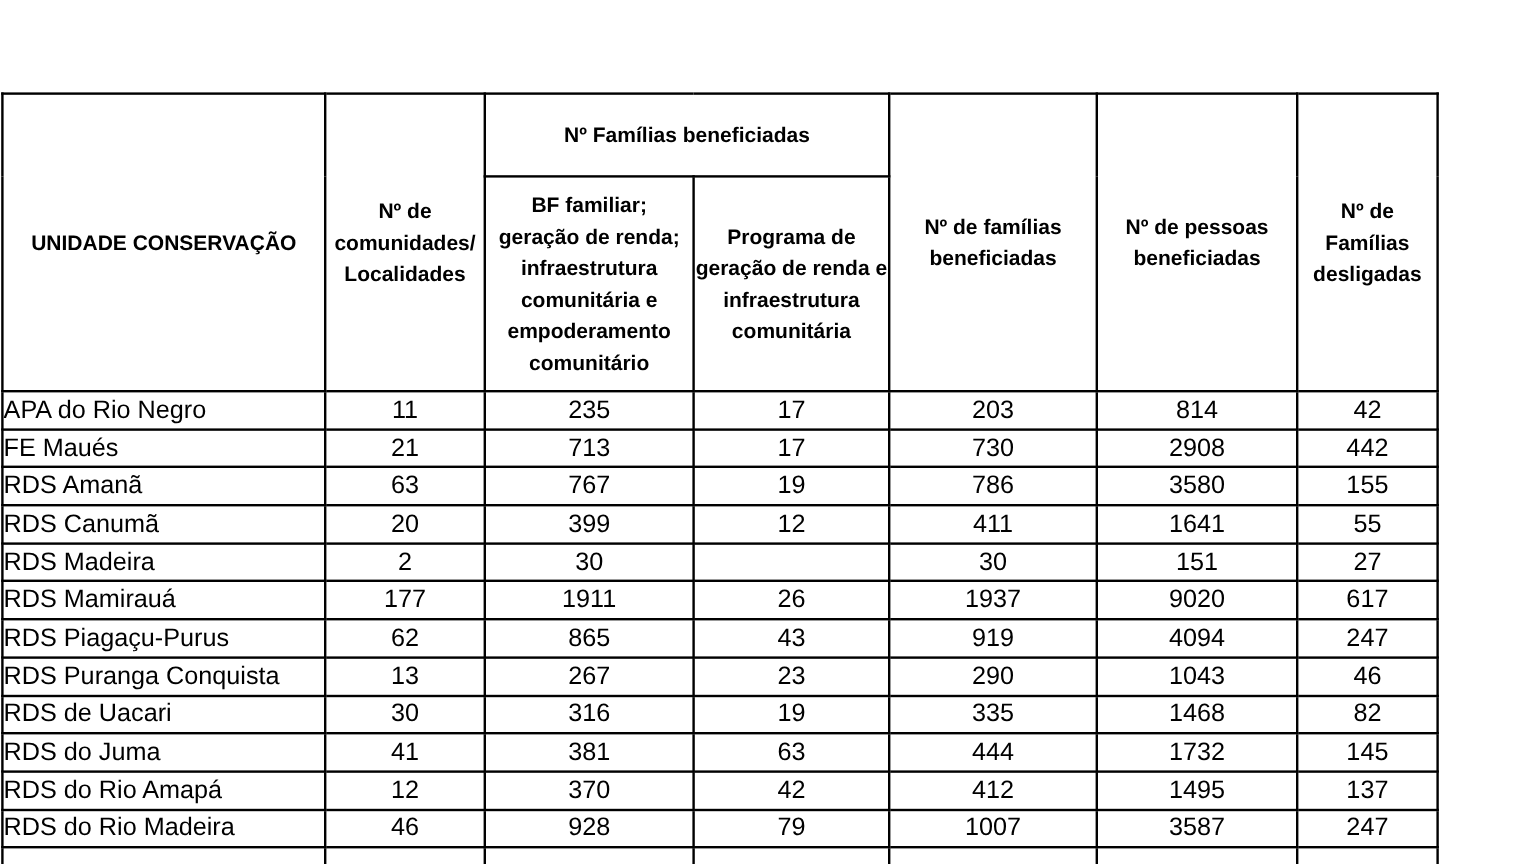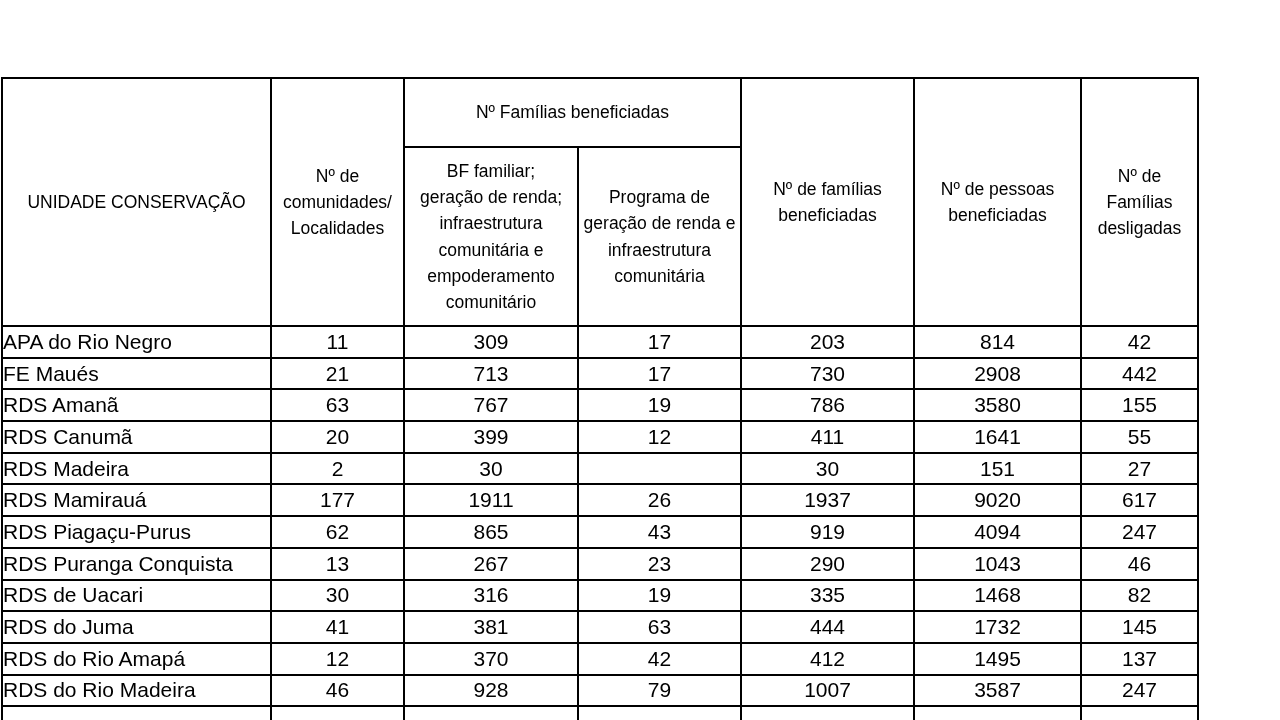--- a/index.html
+++ b/index.html
@@ -22,21 +22,21 @@
     table-layout: fixed;
     background: #ffffff;
   }
   table.data-table th,
   table.data-table td {
     border: 2px solid #000000;
     padding: 0;
     overflow: hidden;
   }
   table.data-table th {
-    font-weight: normal;
+    font-weight: bold;
     font-size: 17.5px;
     line-height: 1.5;
     text-align: center;
     vertical-align: middle;
     white-space: pre-line;
   }
   tr.hdr-top { height: 69px; }
   tr.hdr-sub { height: 179px; }
   tr.data-row { height: 31.7px; }
   tr.cut-row { height: 30px; }
@@ -93,21 +93,21 @@
         <th>Programa de
 geração de renda e
 infraestrutura
 comunitária</th>
       </tr>
     </thead>
     <tbody>
       <tr class="data-row">
         <td class="cell-name">APA do Rio Negro</td>
         <td class="cell-num">11</td>
-        <td class="cell-num">309</td>
+        <td class="cell-num">235</td>
         <td class="cell-num">17</td>
         <td class="cell-num">203</td>
         <td class="cell-num">814</td>
         <td class="cell-num">42</td>
       </tr>
       <tr class="data-row">
         <td class="cell-name">FE Maués</td>
         <td class="cell-num">21</td>
         <td class="cell-num">713</td>
         <td class="cell-num">17</td>

